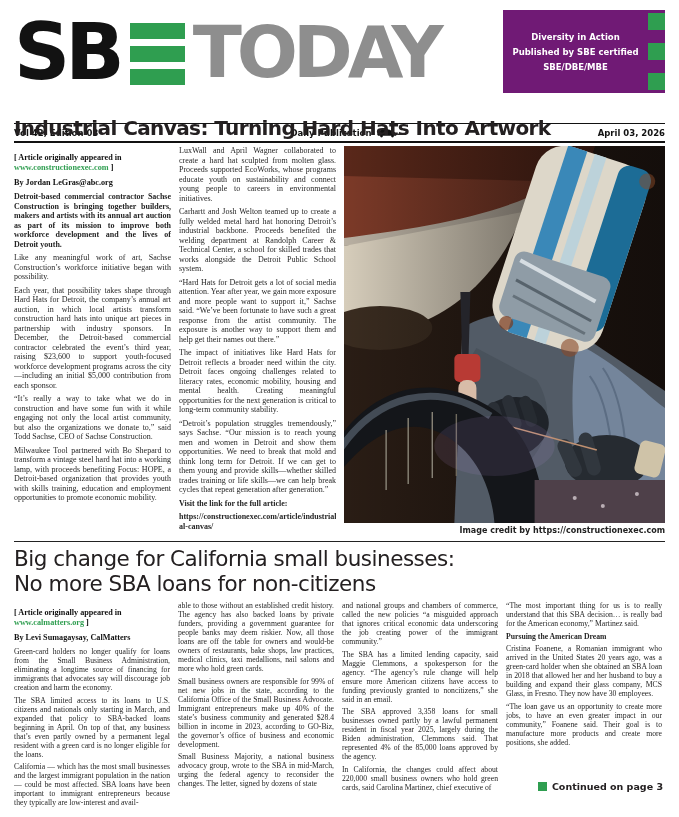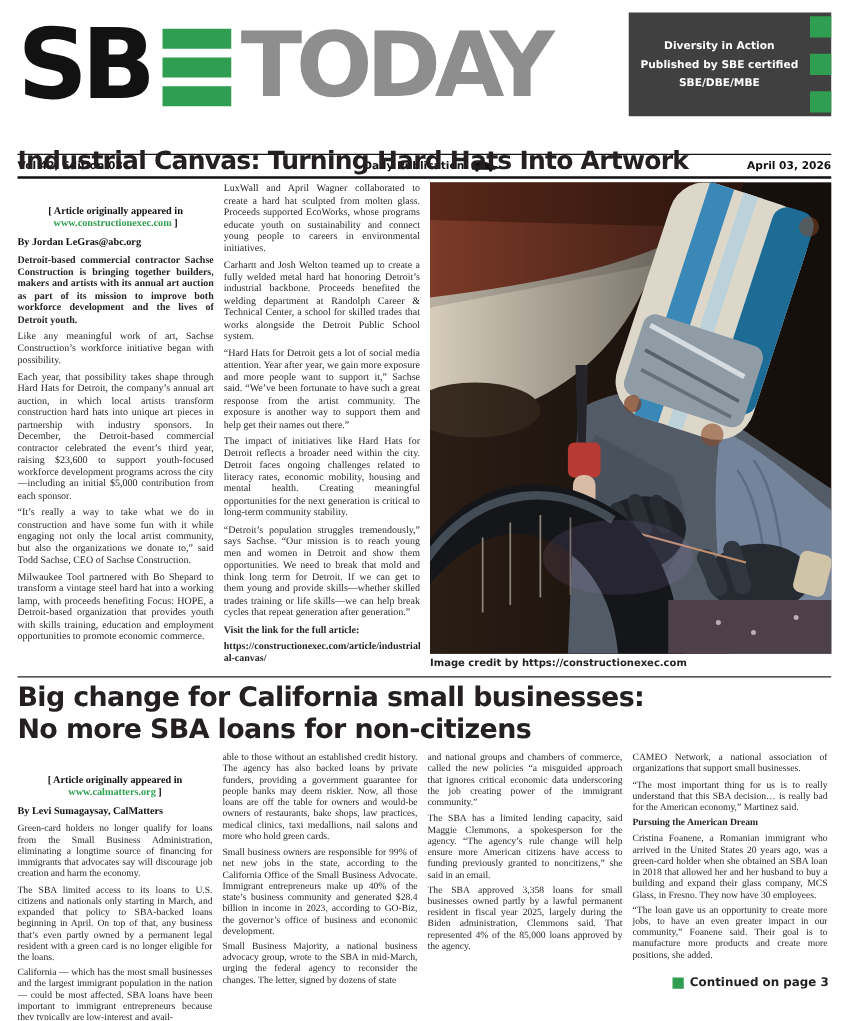--- a/index.html
+++ b/index.html
@@ -17,21 +17,21 @@
     font-family:"DejaVu Sans",sans-serif;font-weight:800;font-size:78px;line-height:80px;
     letter-spacing:-5px;color:#121212;
   }
   .logo-bars{display:flex;flex-direction:column;gap:7px;margin:4px 8px 0 10px;}
   .logo-bars span{width:55px;height:16px;background:#2f9e50;display:block;}
   .logo-today{
     font-family:"DejaVu Sans",sans-serif;font-weight:800;font-size:72px;line-height:80px;
     letter-spacing:-5px;color:#8e8e8e;
   }
   .badge{
-    position:absolute;right:0;top:2px;width:162px;height:83px;background:#404040;
+    position:absolute;right:0;top:2px;width:162px;height:83px;background:#701a75;
     display:flex;flex-direction:row;
   }
   .badge-text{
     flex:1;display:flex;flex-direction:column;justify-content:center;align-items:center;gap:5px;
     font-family:"DejaVu Sans",sans-serif;font-weight:700;font-size:8.5px;color:#ffffff;
     text-align:center;padding:0 2px;
   }
   .badge-strip{width:17px;display:flex;flex-direction:column;justify-content:space-between;padding:3px 0;}
   .badge-strip span{width:17px;height:17px;background:#2f9e50;display:block;}
 
@@ -45,49 +45,49 @@
   .infobar-center{display:flex;align-items:center;gap:4px;}
 
   
   .headline1{
     position:absolute;left:14px;top:117px;right:14px;margin:0;
     font-family:"DejaVu Sans",sans-serif;font-weight:700;font-size:20px;line-height:23px;
     letter-spacing:-0.6px;color:#242021;
   }
   .headline2{
     position:absolute;left:14px;top:546px;right:14px;margin:0;
-    font-family:"DejaVu Sans",sans-serif;font-weight:700;font-size:21.5px;line-height:25px;
+    font-family:"DejaVu Sans",sans-serif;font-weight:400;font-size:21.5px;line-height:25px;
     letter-spacing:-0.5px;color:#242021;
   }
   .headline2 div{display:block;}
 
   
   .a1row{position:absolute;left:14px;top:146px;right:14px;height:394px;display:flex;gap:8px;}
   .a1col{width:157px;flex:0 0 157px;overflow:hidden;height:394px;}
   .photo-wrap{flex:1;display:flex;flex-direction:column;}
   .photo{width:100%;height:377px;display:block;background:#241a14;}
   .photo-credit{
-    margin-top:3px;text-align:left;
+    margin-top:3px;text-align:right;
     font-family:"DejaVu Sans",sans-serif;font-weight:700;font-size:8px;color:#222;
   }
 
   .divider{position:absolute;left:14px;right:14px;top:541px;border-top:1.2px solid #222;}
 
   .a2row{position:absolute;left:14px;top:601px;right:14px;height:215px;display:flex;gap:8px;}
   .a2col{flex:0 0 156px;width:156px;overflow:hidden;height:215px;}
   .a2col.last{height:176px;}
 
   
   .para{margin:0 0 4px;font-size:8px;line-height:9.5px;text-align:justify;color:#262626;}
   .a2col .para{font-size:7.7px;line-height:9px;margin-bottom:3.5px;}
   .para.bold{font-weight:700;}
   .para.subhead{font-weight:700;text-align:left;}
 
   .attribution{
-    text-align:center;font-weight:700;font-size:8.2px;line-height:10px;margin:18px 0 2px;color:#111;
+    font-weight:700;font-size:8.2px;line-height:10px;margin:7px 0 2px;color:#111;
   }
   .attribution .link{color:#2f9e50;}
   .byline{font-weight:700;font-size:8.2px;margin:5px 0 5px;color:#111;}
 
   .continued{
     position:absolute;right:16px;top:781px;display:flex;align-items:center;gap:5px;
     font-family:"DejaVu Sans",sans-serif;font-weight:700;font-size:9.5px;color:#242021;
   }
   .continued .sq{width:9px;height:9px;background:#2f9e50;display:inline-block;}
 
@@ -143,21 +143,21 @@
       <div class="attribution">
         <span>[ Article originally appeared in</span><br>
         <span class="link">www.constructionexec.com</span><span> ]</span>
       </div>
       <div class="byline">By Jordan LeGras@abc.org</div>
       <div>
           <p class="para bold">Detroit-based commercial contractor Sachse Construction is bringing together builders, makers and artists with its annual art auction as part of its mission to improve both workforce development and the lives of Detroit youth.</p>
           <p class="para">Like any meaningful work of art, Sachse Construction’s workforce initiative began with possibility.</p>
           <p class="para">Each year, that possibility takes shape through Hard Hats for Detroit, the company’s annual art auction, in which local artists transform construction hard hats into unique art pieces in partnership with industry sponsors. In December, the Detroit-based commercial contractor celebrated the event’s third year, raising $23,600 to support youth-focused workforce development programs across the city—including an initial $5,000 contribution from each sponsor.</p>
           <p class="para">“It’s really a way to take what we do in construction and have some fun with it while engaging not only the local artist community, but also the organizations we donate to,” said Todd Sachse, CEO of Sachse Construction.</p>
-          <p class="para">Milwaukee Tool partnered with Bo Shepard to transform a vintage steel hard hat into a working lamp, with proceeds benefiting Focus: HOPE, a Detroit-based organization that provides youth with skills training, education and employment opportunities to promote economic commerce.</p>
+          <p class="para">Milwaukee Tool partnered with Bo Shepard to transform a vintage steel hard hat into a working lamp, with proceeds benefiting Focus: HOPE, a Detroit-based organization that provides youth with skills training, education and employment opportunities to promote economic mobility.</p>
         </div>
     </div>
 
     <div class="a1col">
       <div>
           <p class="para">LuxWall and April Wagner collaborated to create a hard hat sculpted from molten glass. Proceeds supported EcoWorks, whose programs educate youth on sustainability and connect young people to careers in environmental initiatives.</p>
           <p class="para">Carhartt and Josh Welton teamed up to create a fully welded metal hard hat honoring Detroit’s industrial backbone. Proceeds benefited the welding department at Randolph Career &amp; Technical Center, a school for skilled trades that works alongside the Detroit Public School system.</p>
           <p class="para">“Hard Hats for Detroit gets a lot of social media attention. Year after year, we gain more exposure and more people want to support it,” Sachse said. “We’ve been fortunate to have such a great response from the artist community. The exposure is another way to support them and help get their names out there.”</p>
           <p class="para">The impact of initiatives like Hard Hats for Detroit reflects a broader need within the city. Detroit faces ongoing challenges related to literacy rates, economic mobility, housing and mental health. Creating meaningful opportunities for the next generation is critical to long-term community stability.</p>
           <p class="para">“Detroit’s population struggles tremendously,” says Sachse. “Our mission is to reach young men and women in Detroit and show them opportunities. We need to break that mold and think long term for Detroit. If we can get to them young and provide skills—whether skilled trades training or life skills—we can help break cycles that repeat generation after generation.”</p>
@@ -268,25 +268,25 @@
           <p class="para">able to those without an established credit history. The agency has also backed loans by private funders, providing a government guarantee for people banks may deem riskier. Now, all those loans are off the table for owners and would-be owners of restaurants, bake shops, law practices, medical clinics, taxi medallions, nail salons and more who hold green cards.</p>
           <p class="para">Small business owners are responsible for 99% of net new jobs in the state, according to the California Office of the Small Business Advocate. Immigrant entrepreneurs make up 40% of the state’s business community and generated $28.4 billion in income in 2023, according to GO-Biz, the governor’s office of business and economic development.</p>
           <p class="para">Small Business Majority, a national business advocacy group, wrote to the SBA in mid-March, urging the federal agency to reconsider the changes. The letter, signed by dozens of state</p>
         </div>
     </div>
     <div class="a2col">
       <div>
           <p class="para">and national groups and chambers of commerce, called the new policies “a misguided approach that ignores critical economic data underscoring the job creating power of the immigrant community.”</p>
           <p class="para">The SBA has a limited lending capacity, said Maggie Clemmons, a spokesperson for the agency. “The agency’s rule change will help ensure more American citizens have access to funding previously granted to noncitizens,” she said in an email.</p>
           <p class="para">The SBA approved 3,358 loans for small businesses owned partly by a lawful permanent resident in fiscal year 2025, largely during the Biden administration, Clemmons said. That represented 4% of the 85,000 loans approved by the agency.</p>
+          <p class="para">In California, the changes could affect about 220,000 small business owners who hold green cards, said Carolina Martinez, chief executive of</p>
         </div>
     </div>
     <div class="a2col last">
       <div>
-          <p class="para">CAMEO Network, a national association of organizations that support small businesses.</p>
           <p class="para">“The most important thing for us is to really understand that this SBA decision… is really bad for the American economy,” Martinez said.</p>
           <p class="para subhead">Pursuing the American Dream</p>
           <p class="para">Cristina Foanene, a Romanian immigrant who arrived in the United States 20 years ago, was a green-card holder when she obtained an SBA loan in 2018 that allowed her and her husband to buy a building and expand their glass company, MCS Glass, in Fresno. They now have 30 employees.</p>
           <p class="para">“The loan gave us an opportunity to create more jobs, to have an even greater impact in our community,” Foanene said. Their goal is to manufacture more products and create more positions, she added.</p>
         </div>
     </div>
   </div>
 
   <div class="continued">
     <span class="sq"></span>

